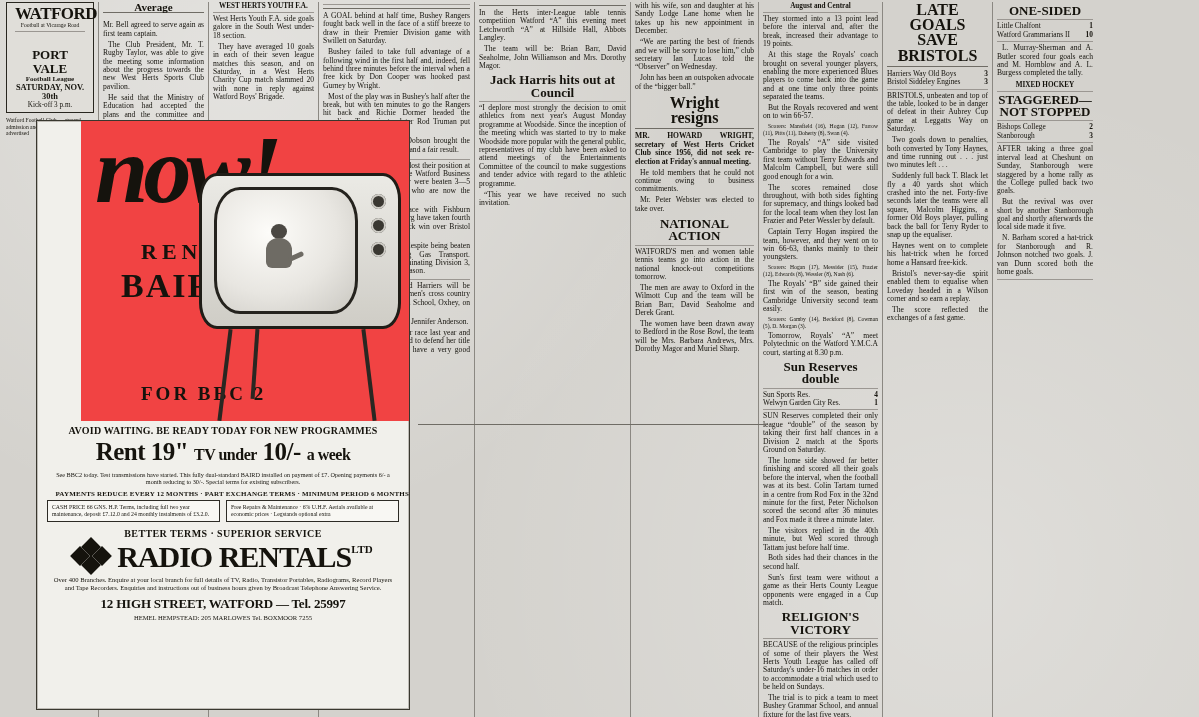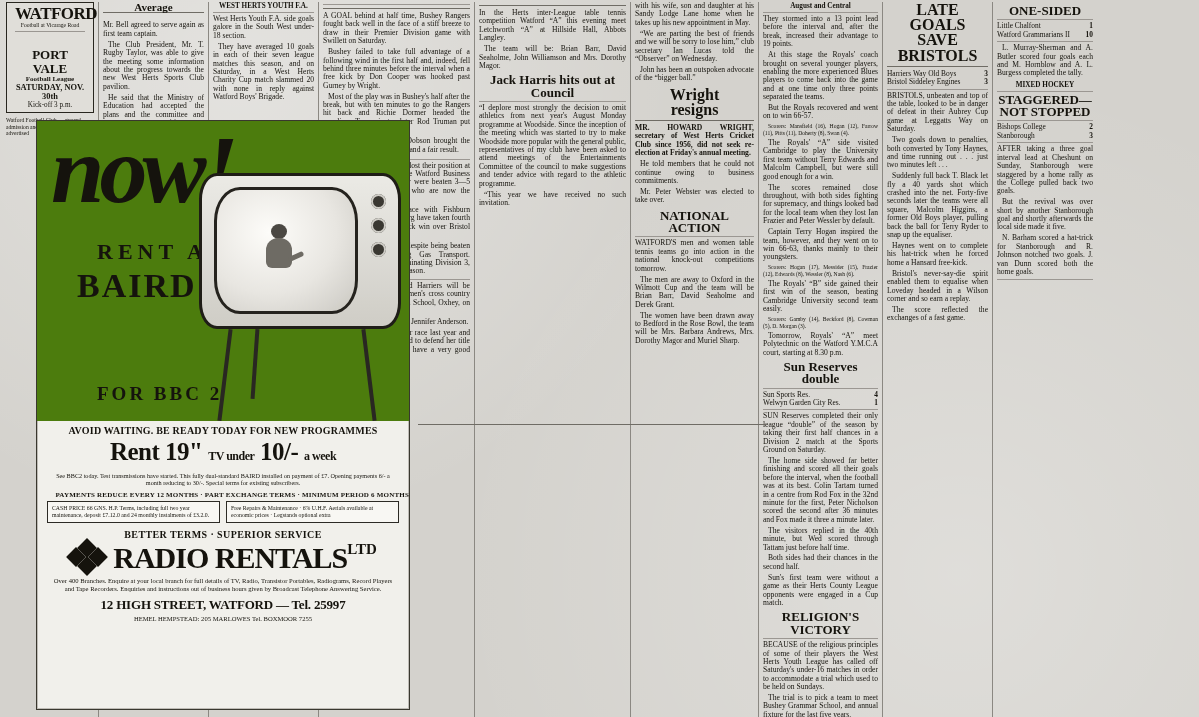--- a/index.html
+++ b/index.html
@@ -63,21 +63,21 @@
   .fixturebox .dt{font-size:8.4px;font-weight:bold;}
   .fixturebox .ko{font-size:7.2px;}
 
   
   .ad{
     position:absolute;left:36px;top:120px;width:372px;height:588px;
     background:#efeee9;border:1px solid #3a3830;
     box-shadow:0 0 0 1px #bdbab4 inset;
     overflow:hidden;
   }
-  .ad-top{position:relative;height:300px;background:#4d7c0f;}
+  .ad-top{position:relative;height:300px;background:#ef4444;margin-left:44px;}
   .ad-now{
     position:absolute;left:14px;top:6px;
     font-family:"Liberation Serif",serif;font-weight:bold;font-style:italic;
     font-size:96px;line-height:86px;letter-spacing:-5px;color:#17150f;
   }
   .ad-rent{
     position:absolute;left:60px;top:118px;
     font-size:22px;letter-spacing:5px;font-weight:bold;
   }
   .ad-baird{
@@ -112,39 +112,39 @@
   .tv-legs i{position:absolute;top:0;width:4px;height:92px;background:#2b2924;}
   .tv-legs i.l1{left:24px;transform:rotate(7deg);}
   .tv-legs i.l2{left:168px;transform:rotate(-7deg);}
   .tv-legs i.l3{left:54px;height:70px;transform:rotate(4deg);}
   .ad-avoid{
     text-align:center;font-size:10px;font-weight:bold;letter-spacing:.2px;padding:4px 6px 0;
   }
   .ad-rentline{
     text-align:center;font-weight:bold;letter-spacing:-.5px;font-size:25px;line-height:28px;padding-top:2px;
   }
-  .ad-rentline small{font-size:12px;text-align:right;}
+  .ad-rentline small{font-size:16px;text-align:right;}
   .ad-note{font-size:6.2px;line-height:7.4px;text-align:center;padding:2px 14px 0;}
   .ad-terms{font-size:7px;font-weight:bold;text-align:right;letter-spacing:.2px;padding:4px 0 2px;}
   .ad-boxrow{display:flex;gap:6px;padding:0 10px;}
   .ad-box{
     border:1px solid #2f2d27;padding:3px 4px;font-size:5.8px;line-height:7px;flex:1;background:#f6f5f1;
   }
   .ad-better{text-align:center;font-size:10px;font-weight:bold;letter-spacing:.4px;padding:6px 0 0;}
   .ad-rr{
     display:flex;align-items:center;justify-content:center;gap:8px;padding:1px 0 0;
   }
   .rr-logo{width:36px;height:34px;position:relative;}
   .rr-logo .d{position:absolute;width:14px;height:14px;background:#17150f;transform:rotate(45deg);}
   .rr-logo .d1{left:0;top:9px;}
   .rr-logo .d2{left:11px;top:0;}
   .rr-logo .d3{left:11px;top:18px;}
   .rr-logo .d4{left:22px;top:9px;}
   .rr-name{font-size:30px;font-weight:bold;letter-spacing:-1px;}
-  .rr-name sup{font-size:15px;vertical-align:14px;letter-spacing:0;text-align:right;}
+  .rr-name sup{font-size:11px;vertical-align:14px;letter-spacing:0;text-align:right;}
   .ad-branches{font-size:6.6px;line-height:7.8px;text-align:center;padding:2px 16px 0;}
   .ad-addr{text-align:center;font-size:13px;font-weight:bold;padding:5px 0 0;letter-spacing:-.2px;}
   .ad-addr2{text-align:center;font-size:6.6px;padding-top:2px;}
 
   
   .tiny{font-size:5.6px;line-height:6.6px;}
   .resultlist{font-size:6.6px;line-height:7.6px;}
   .greyhound{font-size:6px;line-height:7px;}
   .hdr-underline{border-bottom:1px solid #6f6c66;margin-bottom:8px;}
 </style>
@@ -237,21 +237,21 @@
     <div class="hl md" style="margin-top:4px;">Jack Harris hits out at Council</div>
     <div class="thin"></div>
     <div class="body">
       <p class="first">“I deplore most strongly the decision to omit athletics from next year's August Monday programme at Woodside. Since the inception of the meeting which was started to try to make Woodside more popular with the general public, representatives of my club have been asked to attend meetings of the Entertainments Committee of the council to make suggestions and tender advice with regard to the athletic programme.</p>
       <p>“This year we have received no such invitation.</p>
     </div>
   </div>
 
   <div class="col c6 rule-l">
     <div class="body">
-      <p class="first">with his wife, son and daughter at his Sandy Lodge Lane home when he takes up his new appointment in May.</p>
+      <p class="first">with his wife, son and daughter at his Sandy Lodge Lane home when he takes up his new appointment in December.</p>
       <p>“We are parting the best of friends and we will be sorry to lose him,” club secretary Ian Lucas told the “Observer” on Wednesday.</p>
       <p>John has been an outspoken advocate of the “bigger ball.”</p>
     </div>
     <div class="hl lg" style="margin-top:4px;">Wright</div>
     <div class="hl lg">resigns</div>
     <div class="dash"></div>
     <div class="body">
       <p class="first bold">MR. HOWARD WRIGHT, secretary of West Herts Cricket Club since 1956, did not seek re-election at Friday's annual meeting.</p>
       <p>He told members that he could not continue owing to business commitments.</p>
       <p>Mr. Peter Webster was elected to take over.</p>

